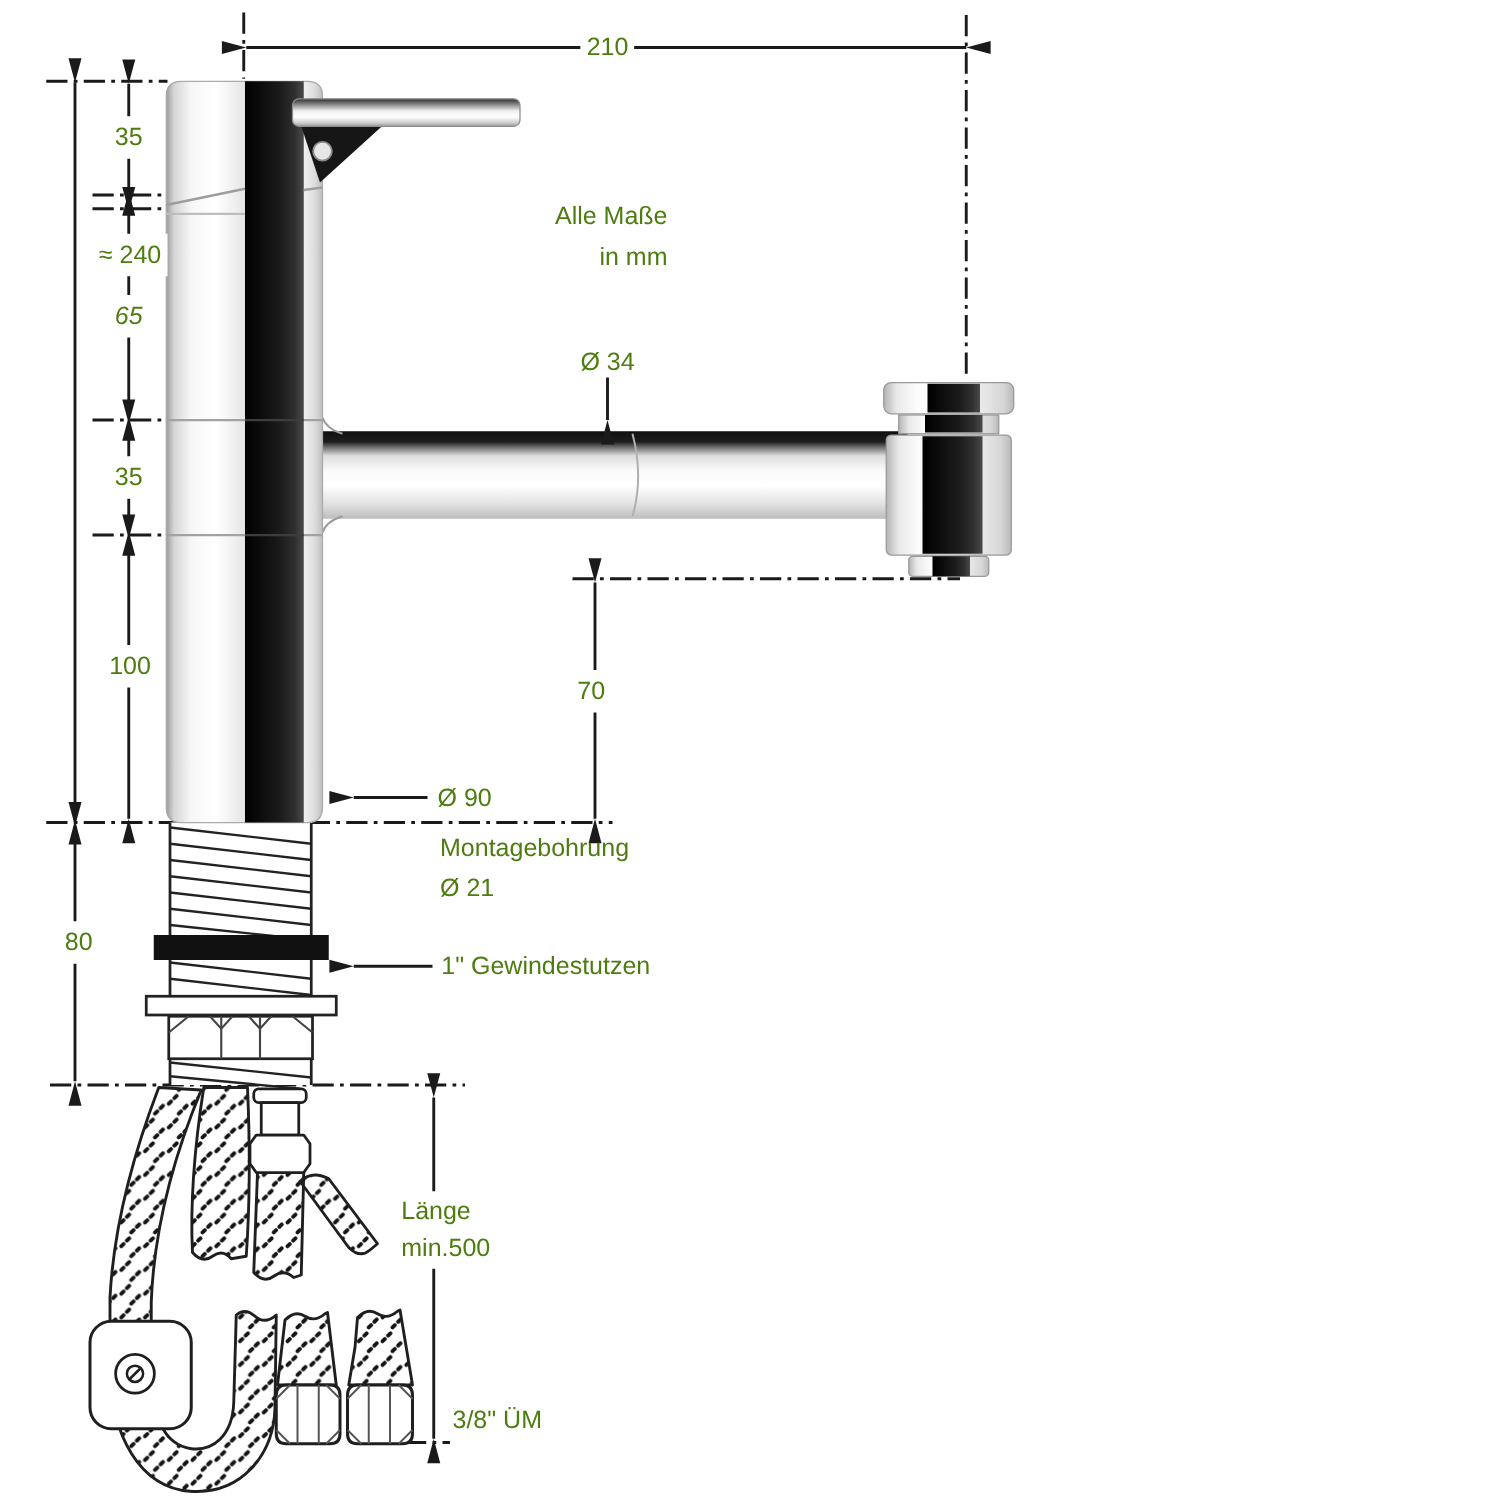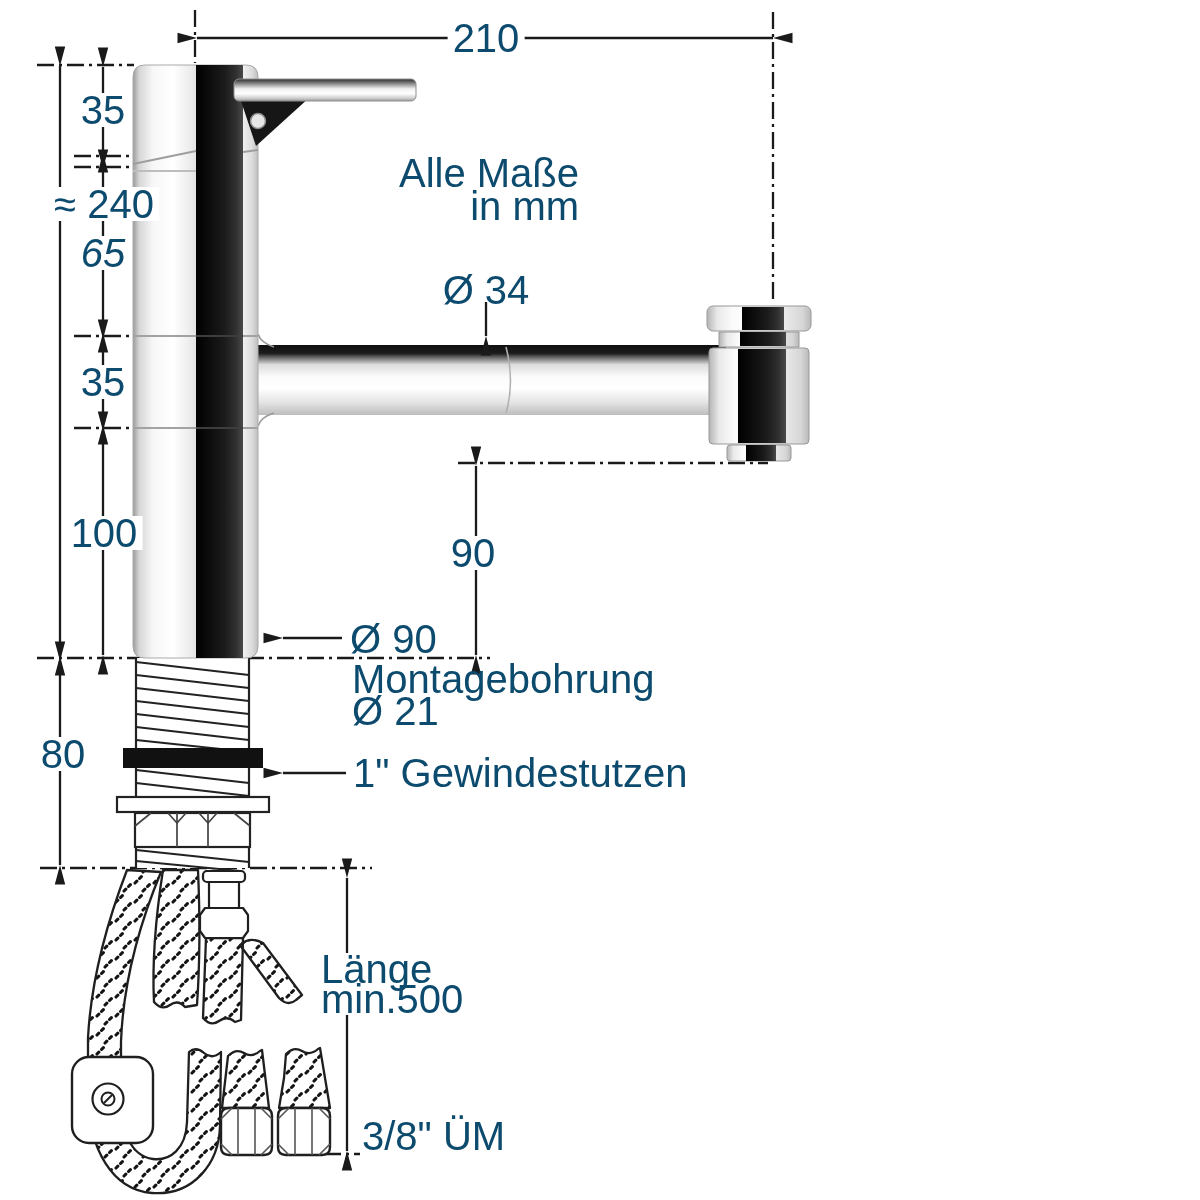--- a/index.html
+++ b/index.html
@@ -2,21 +2,21 @@
 <html><head>
 <meta charset="utf-8">
 <style>
   html,body{margin:0;padding:0;background:#ffffff;}
   #canvas{
     position:relative;width:1200px;height:1200px;background:#ffffff;overflow:hidden;
     font-family:"Liberation Sans","DejaVu Sans",sans-serif;color:#1a1a1a;
   }
   #drawing{position:absolute;left:0;top:0;width:1200px;height:1200px;}
   .lbl{
-    position:absolute;font-size:40px;line-height:32px;color:#0c4a6e;
+    position:absolute;font-size:20px;line-height:32px;color:#4d7c0f;
     white-space:pre;user-select:none;
   }
   .ctr{transform:translate(-50%,-50%);text-align:center;}
   .lft{transform:translateY(-50%);}
   .mask{background:#ffffff;padding:1px 5px;}
   .two{line-height:33px;text-align:right;}
 </style>
 </head>
 <body>
 
@@ -208,21 +208,21 @@
       <path d="M346,773 H283" marker-end="url(#ah)"></path>
     </g>
   </svg>
 
   <div class="lbl ctr mask" style="left:486px;top:38px;">210</div>
   <div class="lbl ctr mask" style="left:56px;top:204px;margin-left:48px;">≈ 240</div>
   <div class="lbl ctr mask" style="left:103px;top:110px;">35</div>
   <div class="lbl ctr mask" style="left:103px;top:253px;font-style:italic;">65</div>
   <div class="lbl ctr mask" style="left:103px;top:382px;">35</div>
   <div class="lbl ctr mask" style="left:104px;top:533px;text-align:center;">100</div>
-  <div class="lbl ctr mask" style="left:473px;top:553px;">90</div>
+  <div class="lbl ctr mask" style="left:473px;top:553px;">70</div>
   <div class="lbl ctr mask" style="left:63px;top:754px;">80</div>
 
   <div class="lbl ctr two" style="left:489px;top:190px;"><span>Alle Maße</span><br><span>in mm</span></div>
 
   <div class="lbl ctr" style="left:486px;top:290px;">Ø 34</div>
   <div class="lbl lft" style="left:350px;top:639px;">Ø 90</div>
   <div class="lbl lft" style="left:352px;top:679px;">Montagebohrung</div>
   <div class="lbl lft" style="left:352px;top:711px;">Ø 21</div>
   <div class="lbl lft" style="left:353px;top:773px;">1" Gewindestutzen</div>
 

